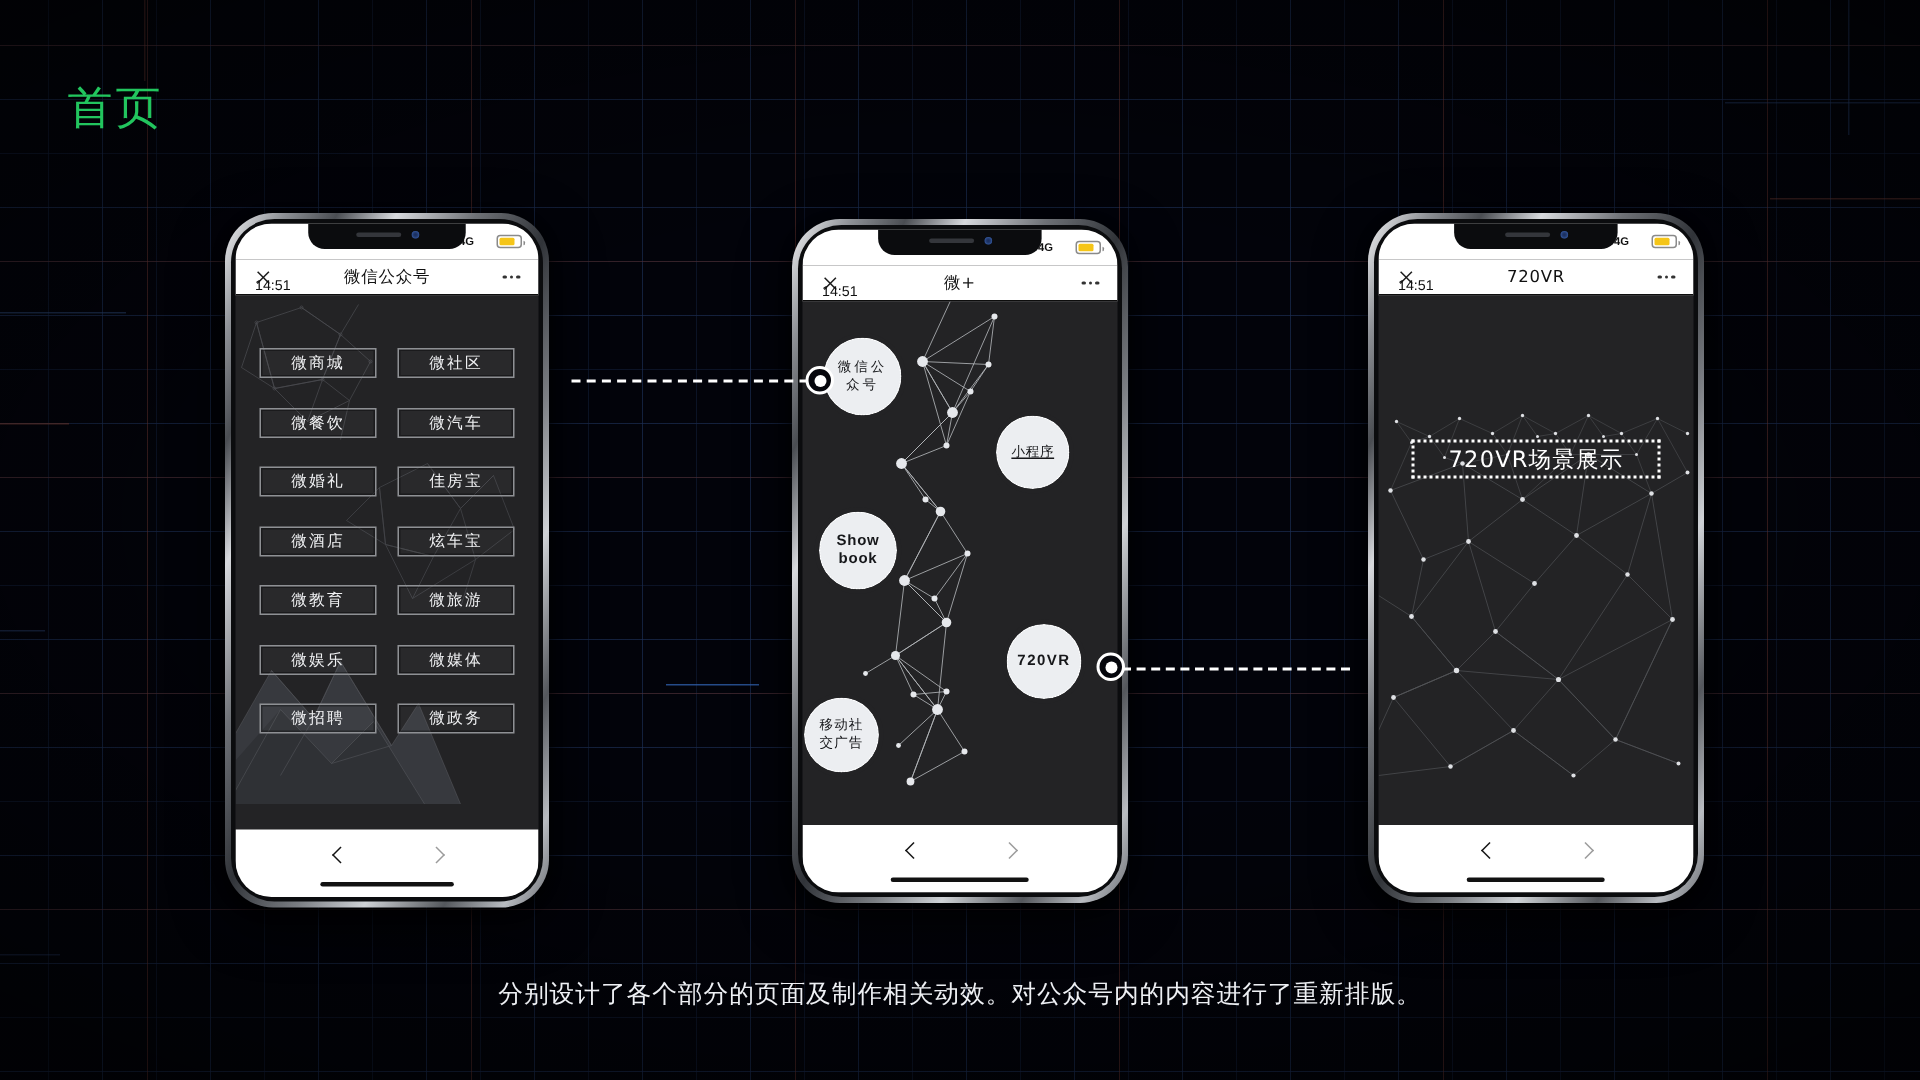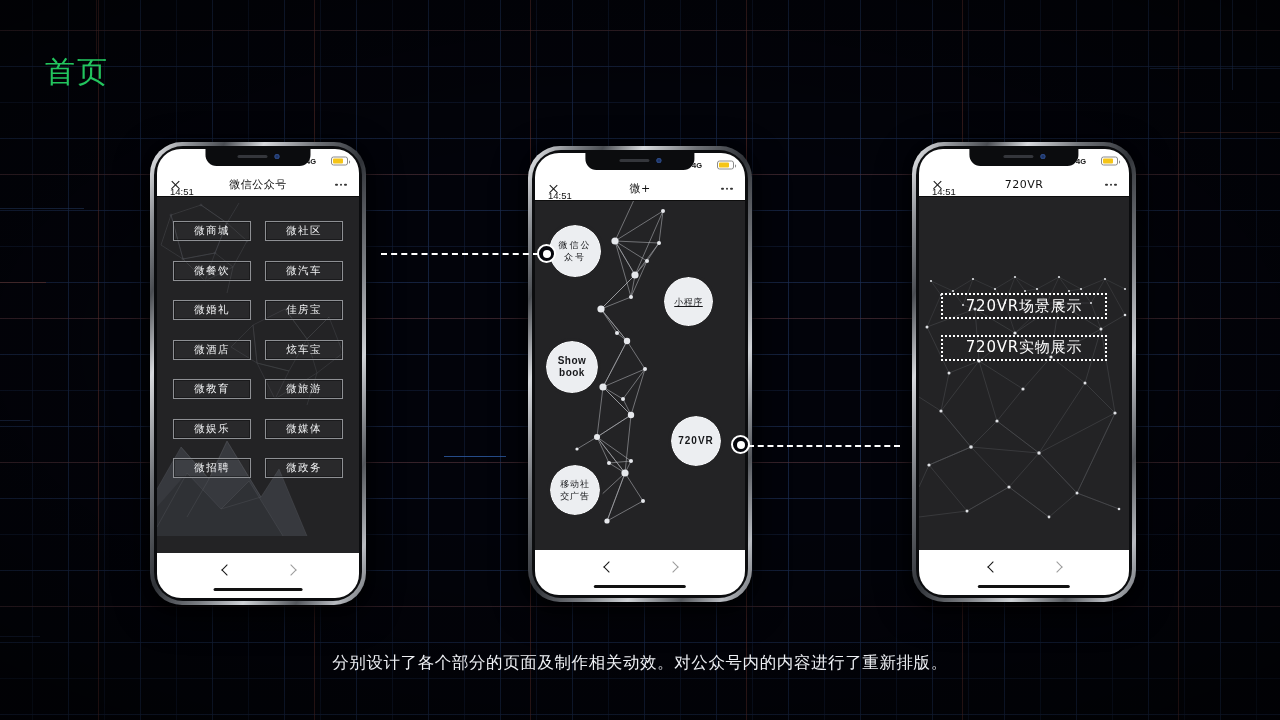--- a/index.html
+++ b/index.html
@@ -168,20 +168,21 @@
   }
 
   
   .btn-grid {
     position: absolute; inset: 0;
     padding: 24px 16px 0 16px;
     display: grid; grid-template-columns: 1fr 1fr;
     grid-auto-rows: 20px; row-gap: 19.5px; column-gap: 14px;
     align-content: start;
     z-index: 3;
+    margin-top: 11px;
   }
   .grid-btn {
     border: 1px solid #8e9094;
     background: rgba(255,255,255,0.03);
     display: flex; align-items: center; justify-content: center;
     font-size: 10.5px; color: #f0f1f3; letter-spacing: 1.4px;
     box-shadow: inset 0 0 0 1px rgba(0,0,0,0.35);
   }
 
   .deco { position: absolute; inset: 0; z-index: 1; pointer-events: none; }
@@ -411,21 +412,21 @@
       </div>
       <div class="node" style="left:129px; top:76px; width:49px; height:49px;">
         <span style="width:40px; display:block; letter-spacing:.5px;text-decoration:underline;">小程序</span>
       </div>
       <div class="node lat" style="left:11px; top:140px; width:52px; height:52px;">
         <span style="width:30px; display:block; font-size:10px; line-height:12px;">Show book</span>
       </div>
       <div class="node lat" style="left:136px; top:215px; width:50px; height:50px;">
         <span style="font-size:10px; letter-spacing:1px;">720VR</span>
       </div>
-      <div class="node" style="left:15px; top:264px; width:50px; height:50px;">
+      <div class="node" style="left:1px; top:264px; width:50px; height:50px;">
         <span style="width:33px; display:block; letter-spacing:.8px;">移动社交广告</span>
       </div>
     </div>
     <div class="footer">
       <span class="chev prev"></span>
       <span class="chev next"></span>
       <span class="home-ind"></span>
     </div>
   </div>
 </div>
@@ -520,21 +521,20 @@
           <circle cx="10" cy="268" r="1.6"></circle>
             <circle cx="90" cy="290" r="1.6"></circle>
           <circle cx="158" cy="296" r="1.5"></circle>
             <circle cx="48" cy="314" r="1.5"></circle>
           <circle cx="130" cy="320" r="1.4"></circle>
             <circle cx="200" cy="312" r="1.3"></circle>
         </g>
       </svg>
       <div class="vr-list">
         <div class="vr-btn">720VR场景展示</div>
-        <div class="vr-btn">720VR实物展示</div>
       </div>
     </div>
     <div class="footer">
       <span class="chev prev"></span>
       <span class="chev next"></span>
       <span class="home-ind"></span>
     </div>
   </div>
 </div>
 

